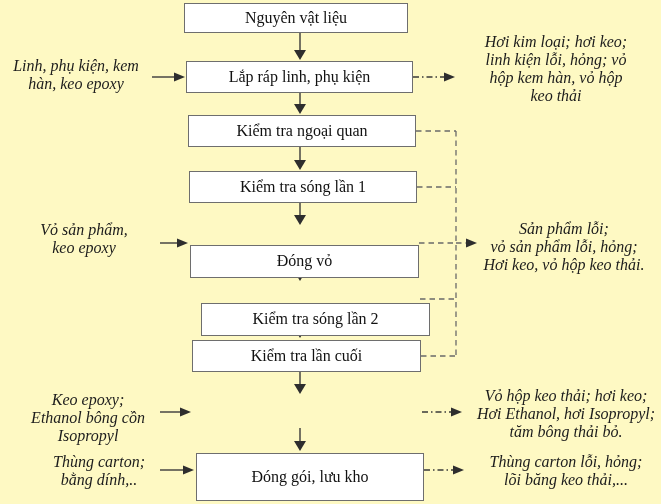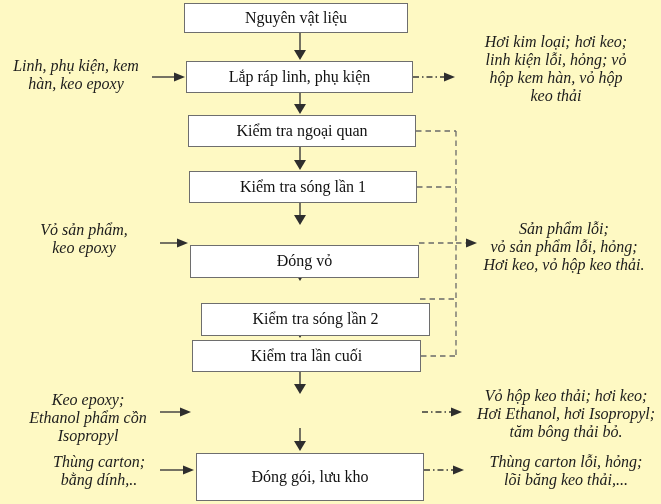--- a/index.html
+++ b/index.html
@@ -100,21 +100,21 @@
   <div class="pbox" style="left:190px;top:227px;width:229px;height:33px;margin-top:18px;">Đóng vỏ</div>
   <div class="pbox" style="left:201px;top:283px;width:229px;height:33px;margin-top:20px;">Kiểm tra sóng lần 2</div>
   <div class="pbox" style="left:192px;top:340px;width:229px;height:32px;">Kiểm tra lần cuối</div>
   <div class="pbox" style="left:196px;top:453px;width:228px;height:48px;">Đóng gói, lưu kho</div>
 
   <div class="side-label" style="left:16px;top:221px;width:136px;">Vỏ sản phẩm,
 keo epoxy</div>
   <div class="side-label" style="left:4px;top:57px;width:144px;">Linh, phụ kiện, kem
 hàn, keo epoxy</div>
   <div class="side-label" style="left:14px;top:391px;width:148px;">Keo epoxy;
-Ethanol phẩm cồn
+Ethanol bông cồn
 Isopropyl</div>
   <div class="side-label" style="left:31px;top:453px;width:136px;">Thùng carton;
 bằng dính,..</div>
 
   <div class="side-label" style="left:456px;top:33px;width:200px;">Hơi kim loại; hơi keo;
 linh kiện lỗi, hỏng; vỏ
 hộp kem hàn, vỏ hộp
 keo thải</div>
   <div class="side-label" style="left:468px;top:220px;width:192px;">Sản phẩm lỗi;
 vỏ sản phẩm lỗi, hỏng;

